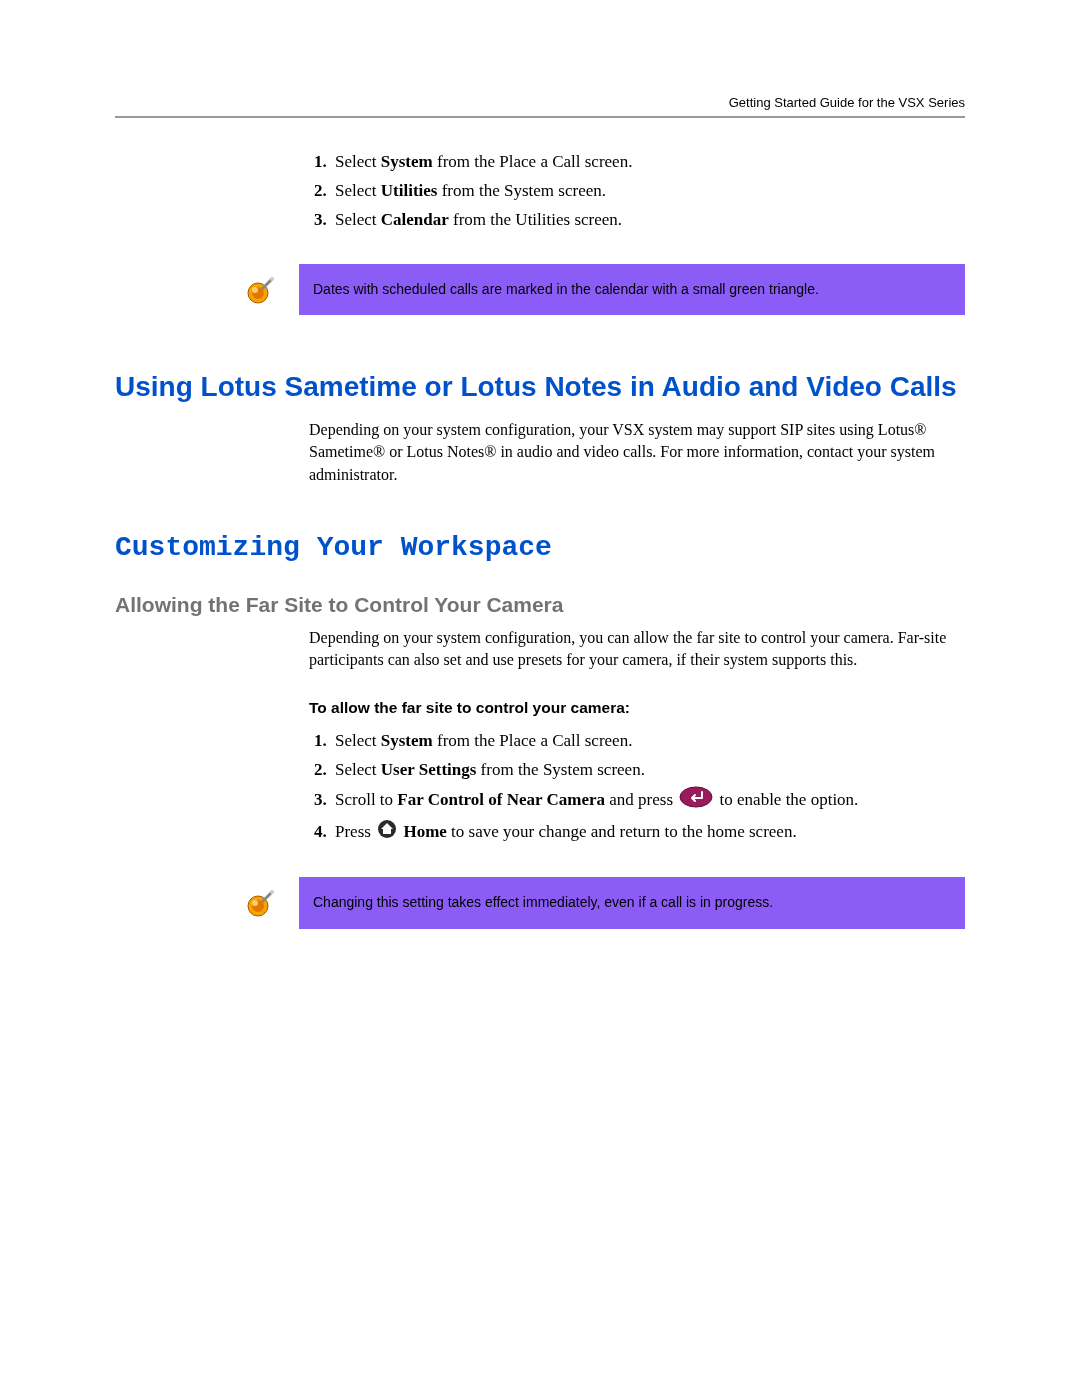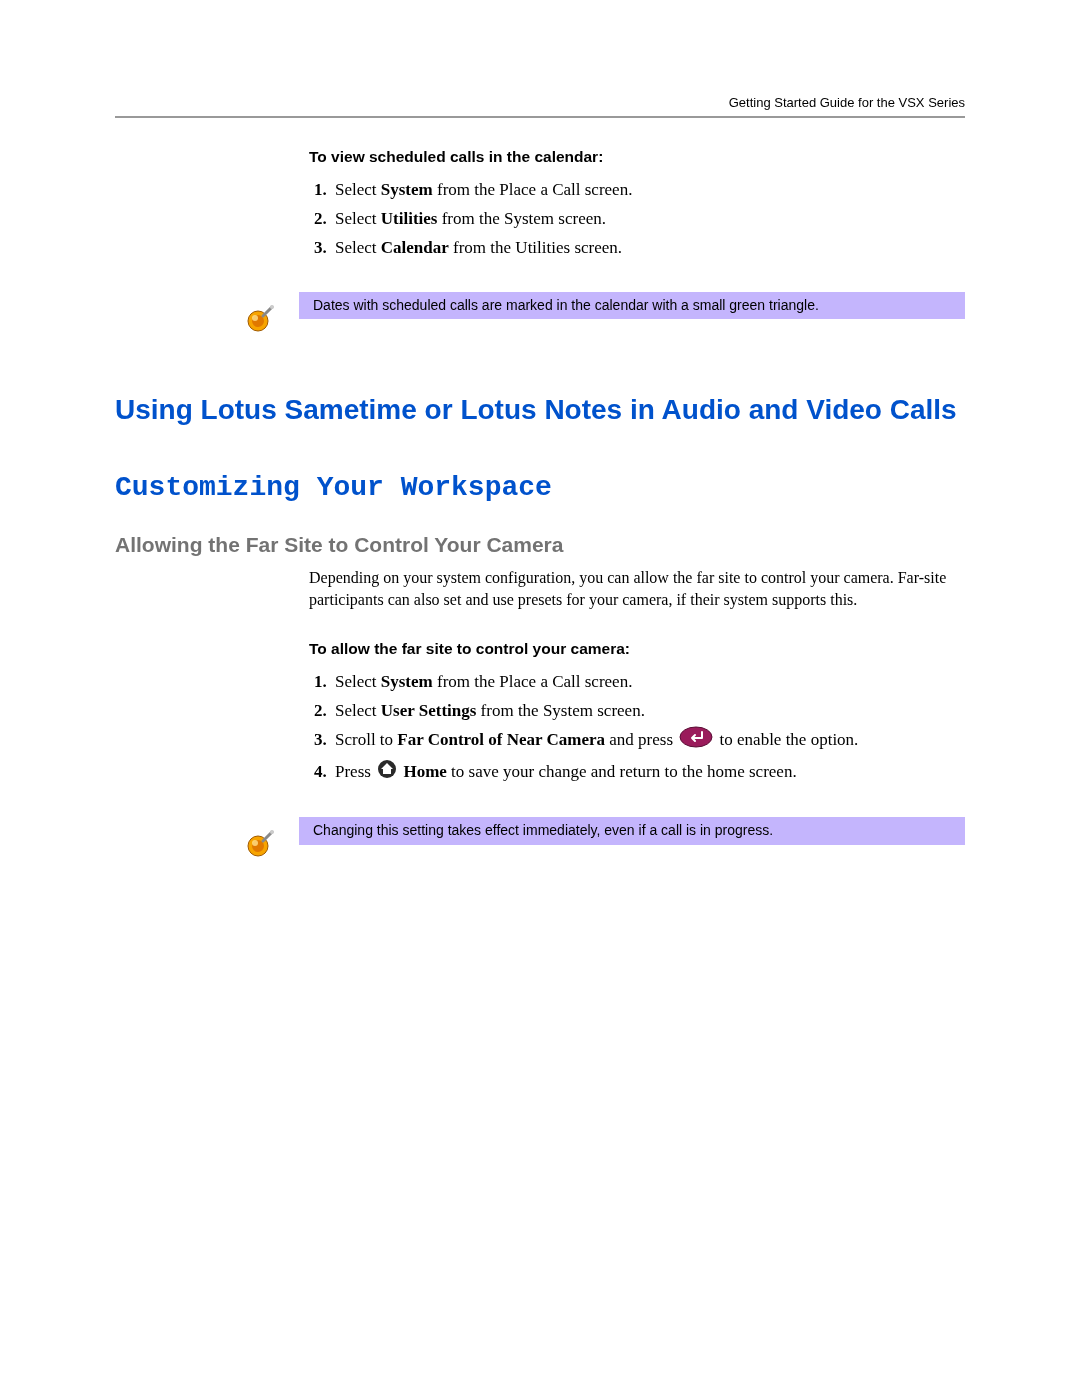--- a/index.html
+++ b/index.html
@@ -56,22 +56,22 @@
     margin-left: 130px;
   }
   .note-icon-wrap {
     width: 54px;
     flex-shrink: 0;
     padding-top: 12px;
     box-sizing: border-box;
   }
   .note-box {
     flex: 1;
-    background: #c4b5fd;
-    padding: 4px 14px;
+    background: #8b5cf6;
+    padding: 16px 14px;
     font-family: Arial, Helvetica, sans-serif;
     font-size: 14px;
     color: #000;
     line-height: 1.4;
   }
   .h1 {
     font-family: "Futura", "Century Gothic", "Segoe UI", Arial, sans-serif;
     color: #0052cc;
     font-size: 28px;
     font-weight: 600;
@@ -110,21 +110,20 @@
 </style>
 </head>
 <body>
 
 <div class="page">
 
   <div class="header-area">Getting Started Guide for the VSX Series</div>
   <hr class="header-rule">
 
   <div class="indent-block">
-    <div class="proc-heading">To view scheduled calls in the calendar:</div>
     <ol class="steps">
       <li>
         <span>Select </span><span class="bold">System</span><span> from the Place a Call screen.</span>
       </li>
       <li>
         <span>Select </span><span class="bold">Utilities</span><span> from the System screen.</span>
       </li>
       <li>
         <span>Select </span><span class="bold">Calendar</span><span> from the Utilities screen.</span>
       </li>
@@ -138,20 +137,23 @@
         <circle cx="13" cy="17" r="6" fill="#e07800"></circle>
         <circle cx="10" cy="14" r="3" fill="#ffe08a" opacity="0.8"></circle>
         <path d="M18 12 L27 3" stroke="#888" stroke-width="3" stroke-linecap="round"></path>
         <circle cx="27" cy="3" r="2" fill="#ccc"></circle>
       </svg>
     </div>
     <div class="note-box">Dates with scheduled calls are marked in the calendar with a small green triangle.</div>
   </div>
 
   <div class="h1">Using Lotus Sametime or Lotus Notes in Audio and Video Calls</div>
+  <div class="indent-block">
+    <p class="body-p">Depending on your system configuration, your VSX system may support SIP sites using Lotus® Sametime® or Lotus Notes® in audio and video calls. For more information, contact your system administrator.</p>
+  </div>
 
   <div class="h1" style="margin-top:45px;font-family:Liberation Mono, monospace;">Customizing Your Workspace</div>
 
   <div class="h2">Allowing the Far Site to Control Your Camera</div>
   <div class="indent-block">
     <p class="body-p">Depending on your system configuration, you can allow the far site to control your camera. Far-site participants can also set and use presets for your camera, if their system supports this.</p>
 
     <div class="proc-heading">To allow the far site to control your camera:</div>
     <ol class="steps">
       <li>

